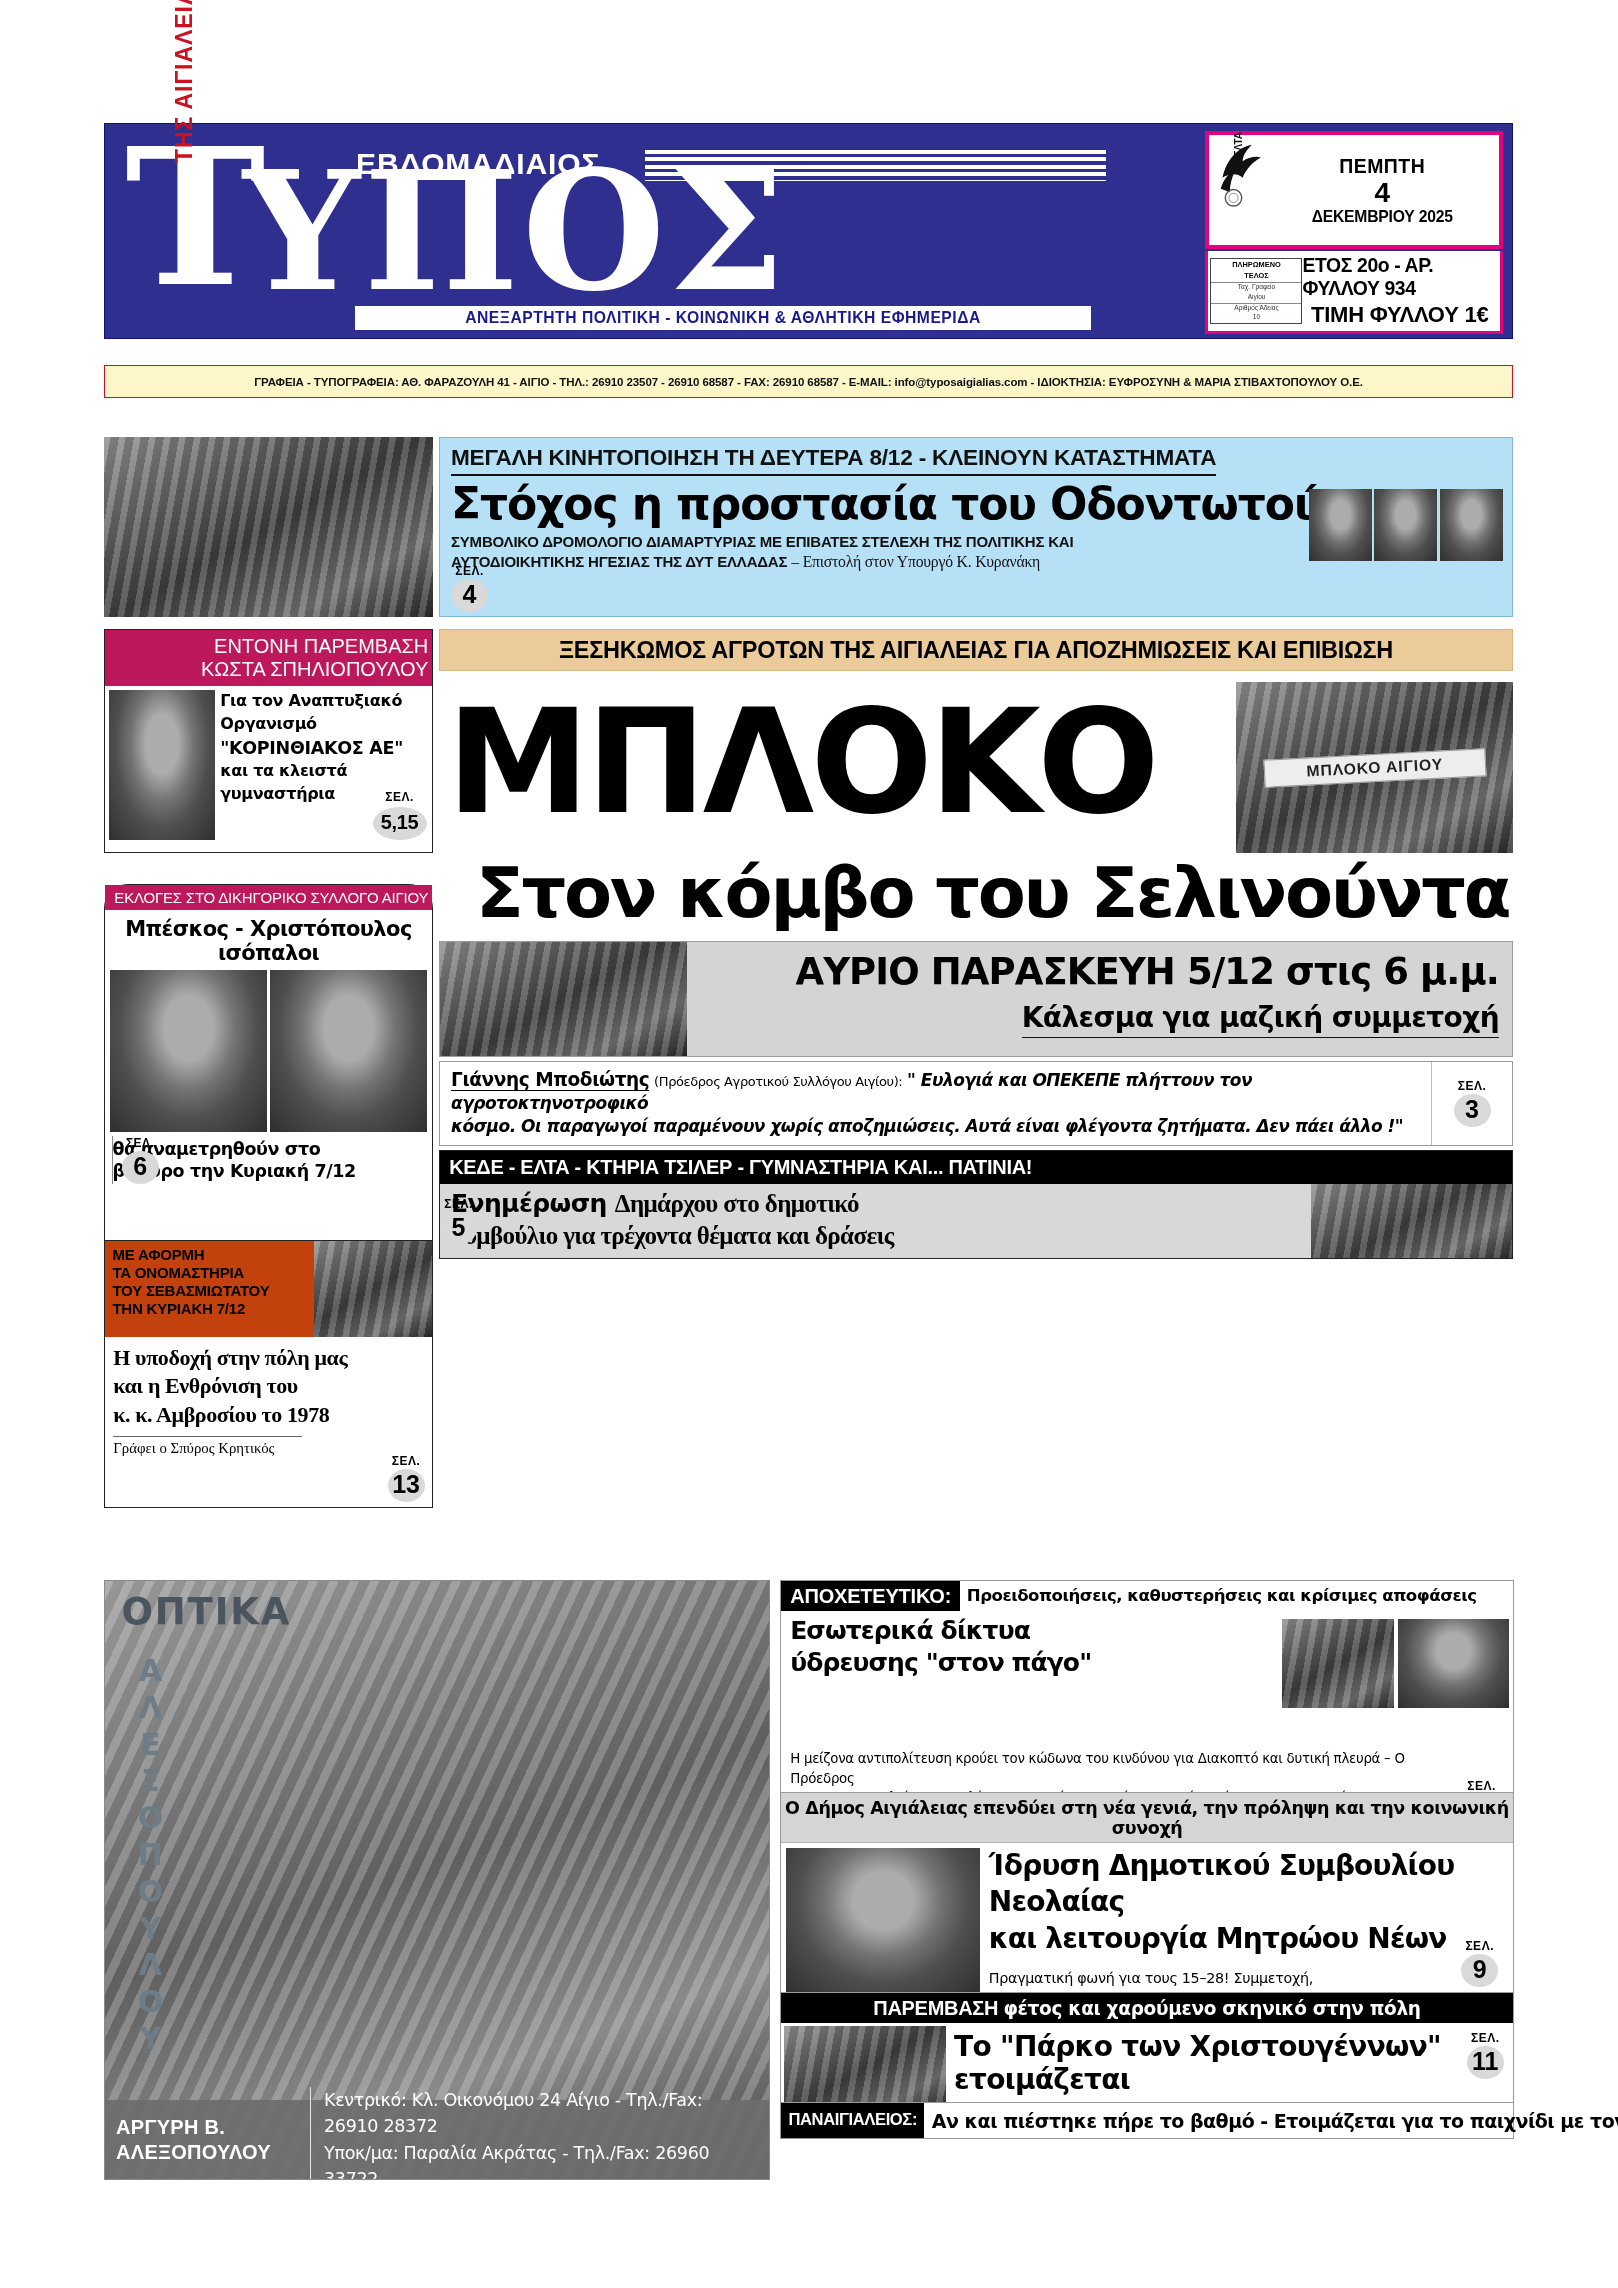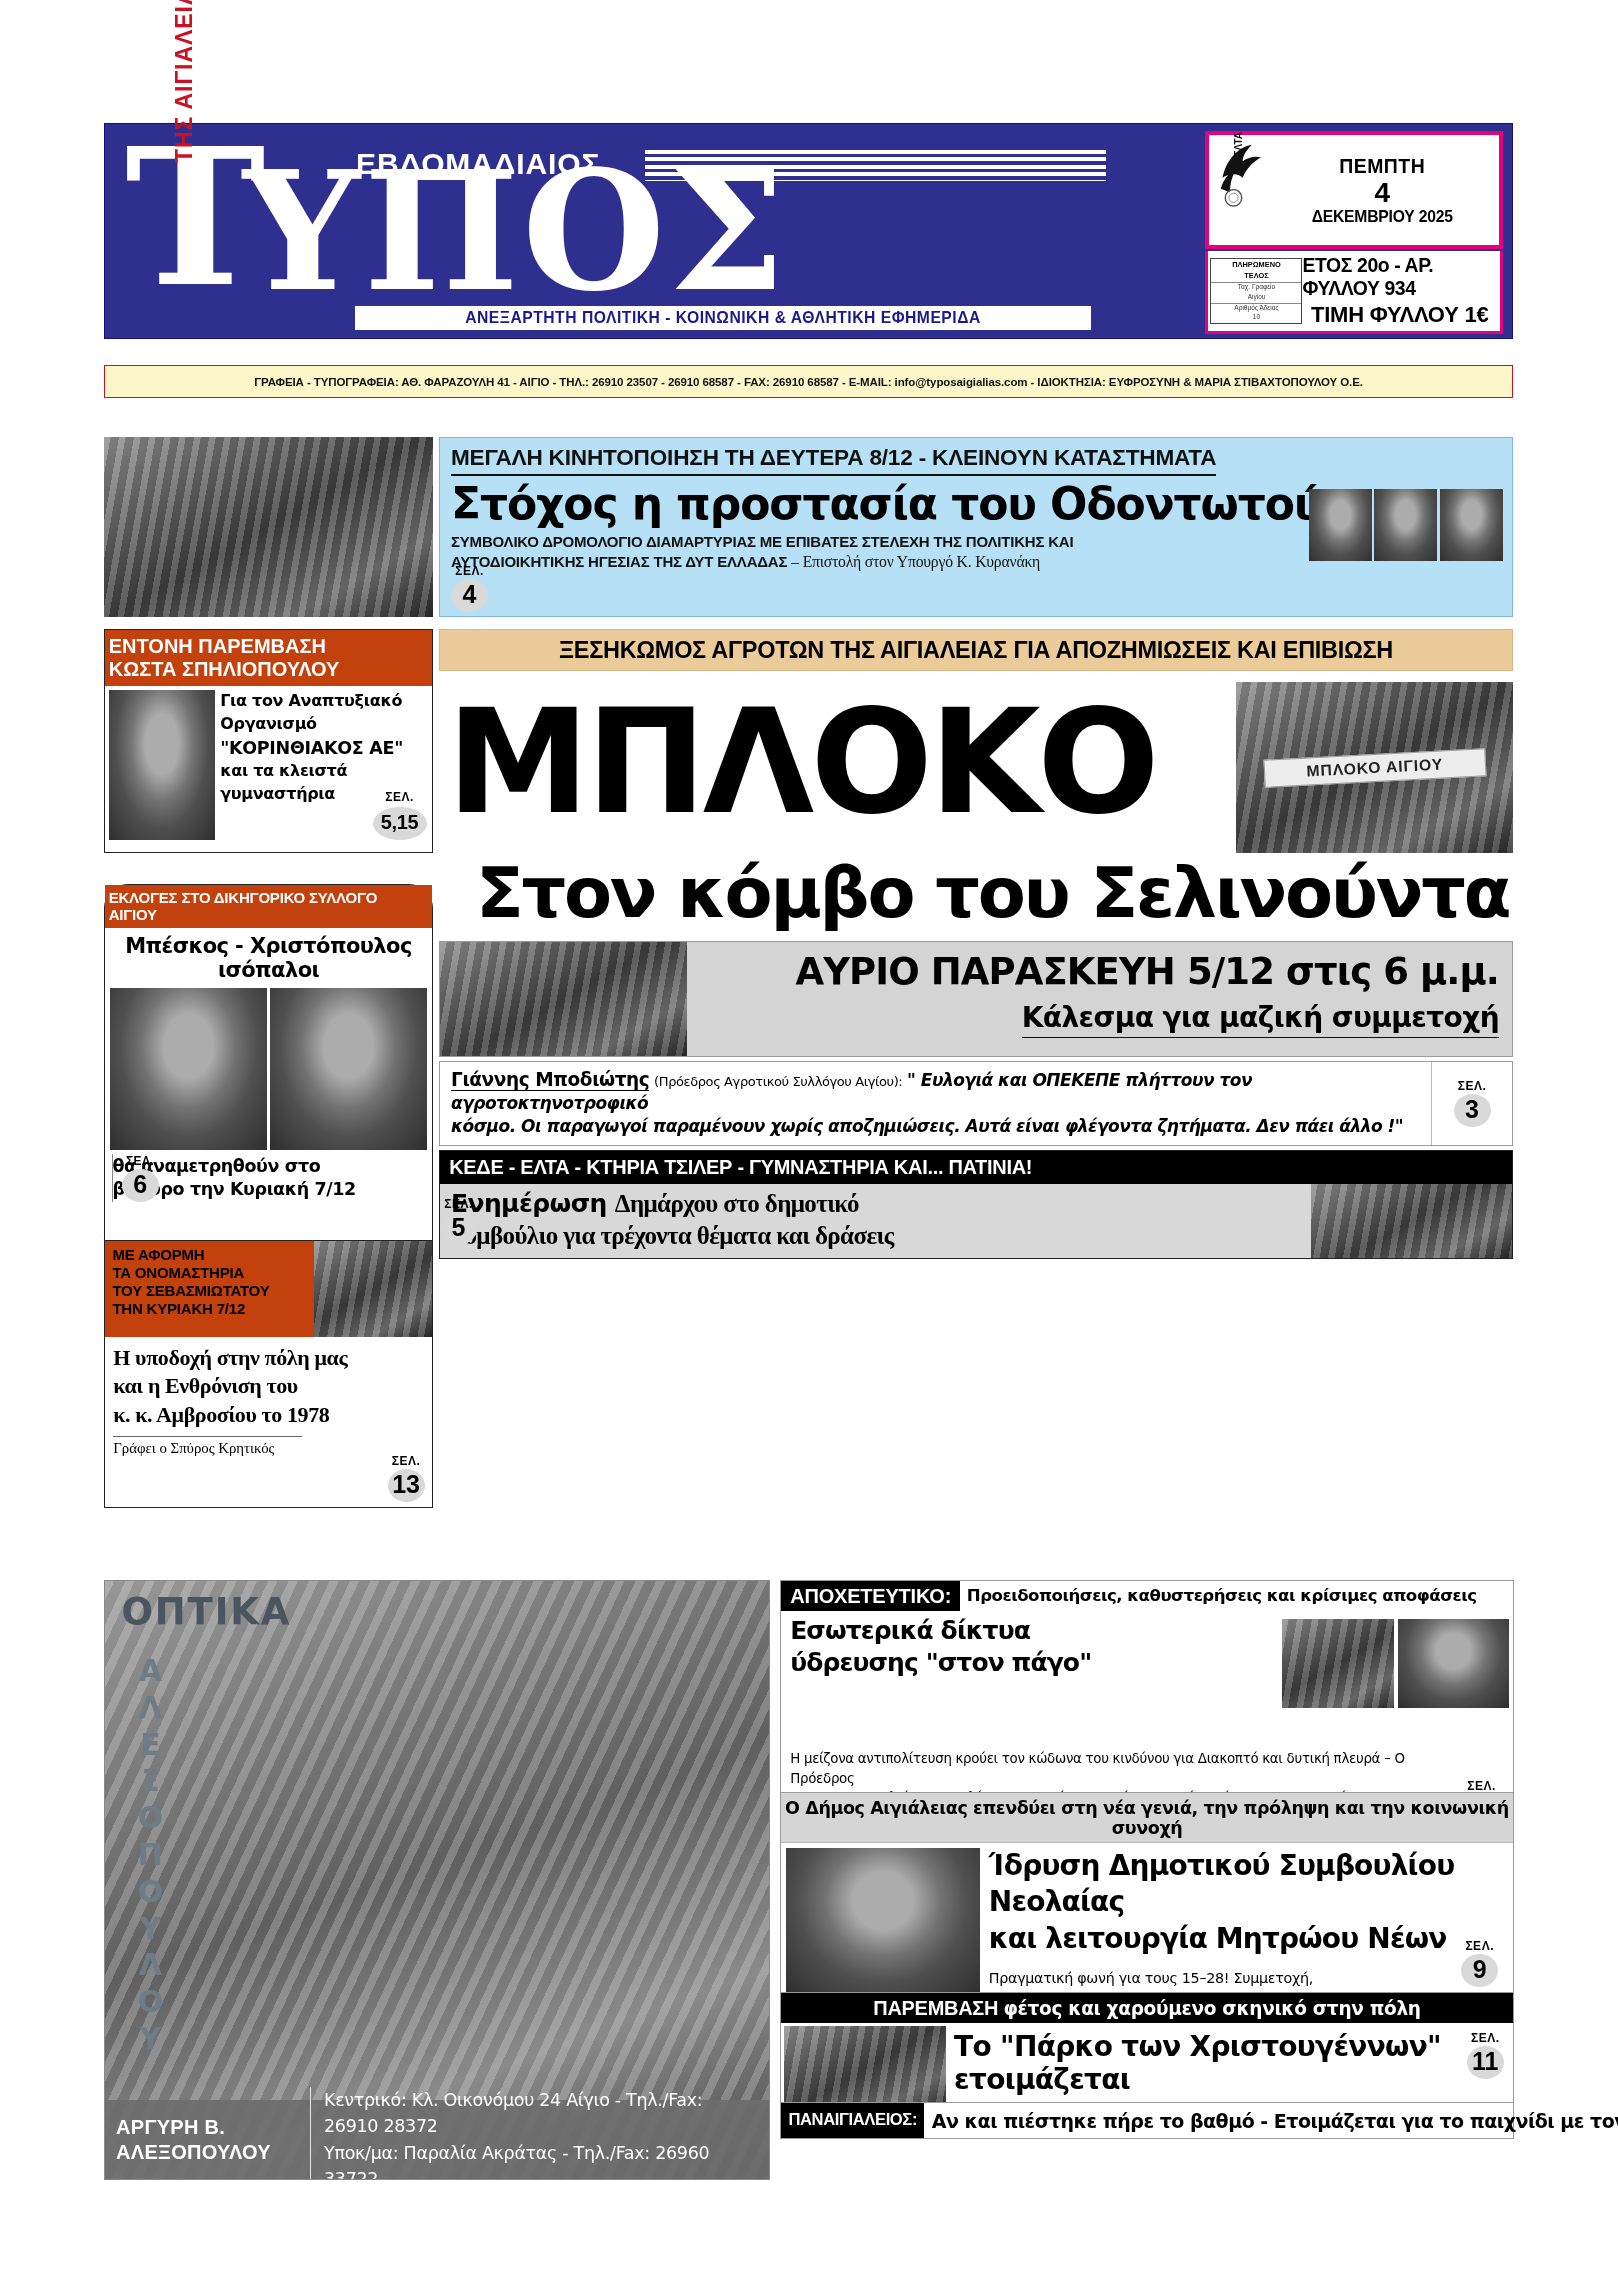--- a/index.html
+++ b/index.html
@@ -150,22 +150,22 @@
   .sel-badge .lbl { font-weight: bold; font-size: 12px; letter-spacing: 0.5px; }
   .sel-badge .num {
     font-weight: bold; font-size: 25px; line-height: 31px;
     width: 37px; height: 33px; margin: 0.9px auto 0;
     background: #d9d9d9; border-radius: 50%;
   }
 
   
   .sb { position: absolute; left: 104px; width: 329px; border: 0.9px solid #222; background: #fff; }
   .sb-hdr-black {
-    background: #c2410c; color: #fff; font-weight: bold;
-    text-align: left; padding: 4.6px 3.7px; line-height: 1.18;
+    background: #be185d; color: #fff; font-weight: normal;
+    text-align: right; padding: 4.6px 3.7px; line-height: 1.18;
   }
   .sb-hdr-grey {
     background: #c2410c; color: #000; font-weight: bold;
     padding: 4.6px 7.4px; line-height: 1.22;
   }
 
   
   .sb1 { top: 629px; height: 224px; }
   .sb1 .sb-hdr-black { font-size: 20px; }
   .sb1 .row { display: flex; padding: 3.7px; gap: 5.5px; height: 157px; }

